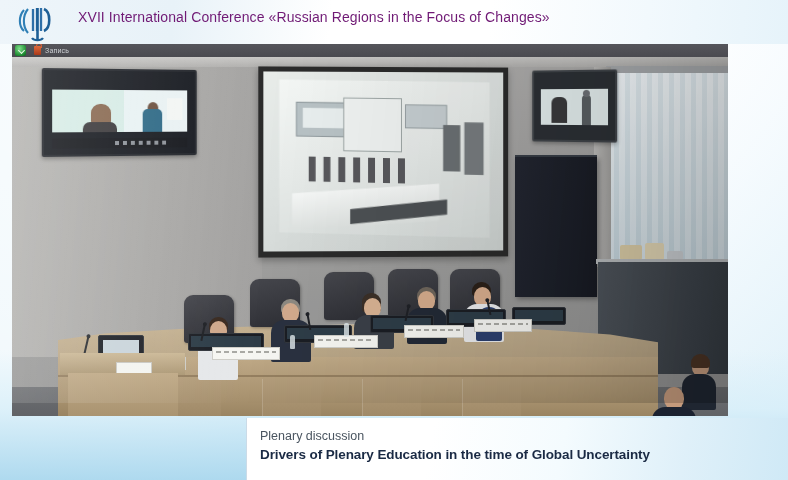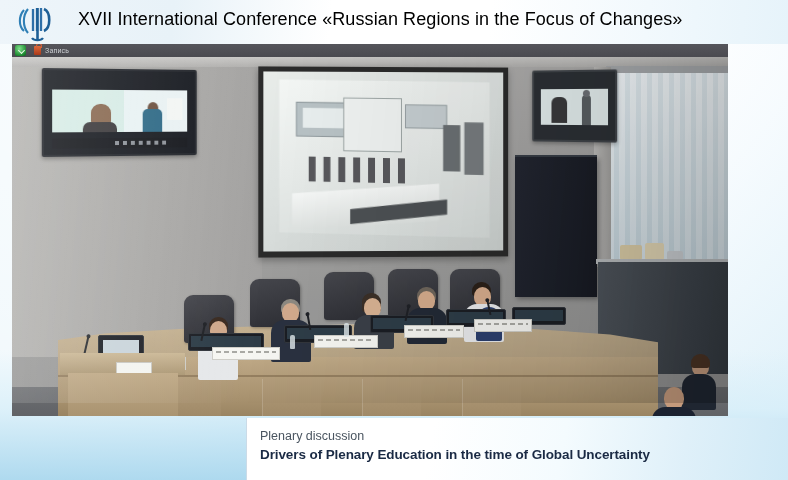--- a/index.html
+++ b/index.html
@@ -20,21 +20,21 @@
       opacity:.85;}
   .bg-bottomglow{position:absolute;left:0;right:0;bottom:0;height:130px;
       background:linear-gradient(180deg,rgba(255,255,255,0) 0%,rgba(214,238,249,.75) 45%,rgba(171,216,238,.95) 100%);}
 
   
   .header{position:absolute;left:0;top:0;width:788px;height:44px;}
   .header-bg{position:absolute;inset:0;
       background:linear-gradient(95deg,#eef5fa 0%,#e8f2f8 22%,#ffffff 42%,#ffffff 62%,#f2f9fd 82%,#e6f3fa 100%);}
   .logo{position:absolute;left:17px;top:4px;width:42px;height:38px;}
   .title{position:absolute;left:78px;top:9px;right:8px;
-      font-size:18px;color:#000000;letter-spacing:.1px;white-space:nowrap;}
+      font-size:14px;color:#701a75;letter-spacing:.1px;white-space:nowrap;}
 
   
   .video{position:absolute;left:12px;top:44px;width:716px;height:372px;overflow:hidden;background:#6d6d72;}
 
   
   .recbar{position:absolute;left:0;top:0;width:716px;height:13px;
       background:linear-gradient(180deg,#55555b 0%,#4a4a50 100%);z-index:40;}
   .rec-shield{position:absolute;left:3px;top:1px;width:11px;height:11px;border-radius:2px;
       background:radial-gradient(circle at 40% 32%,#7fe08a,#1f8b33 70%,#13601f);}
   .rec-shield:after{content:"";position:absolute;left:3.5px;top:3px;width:4px;height:4px;

